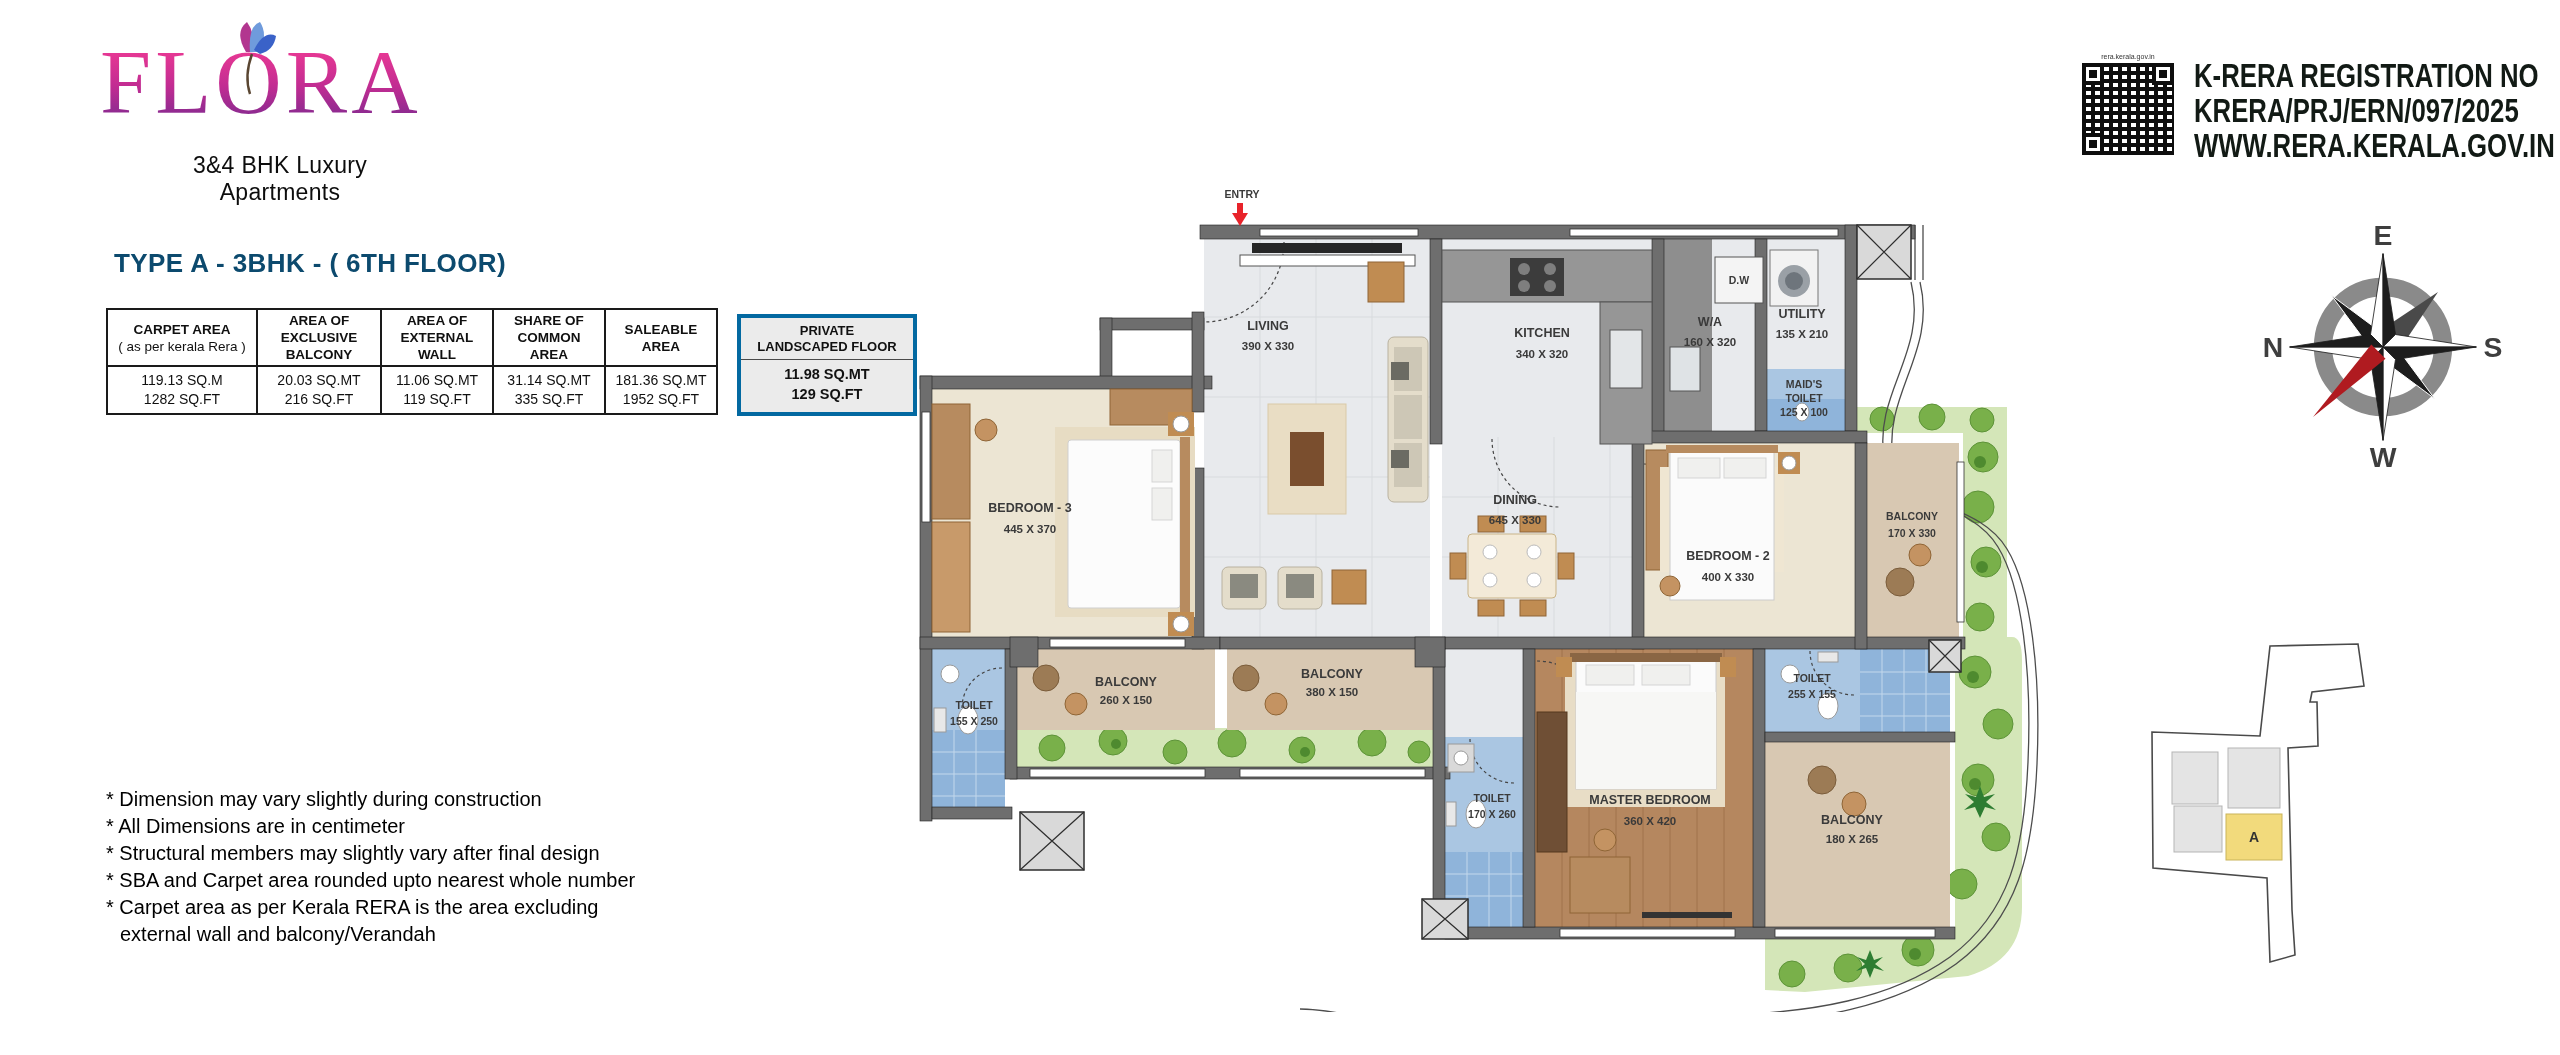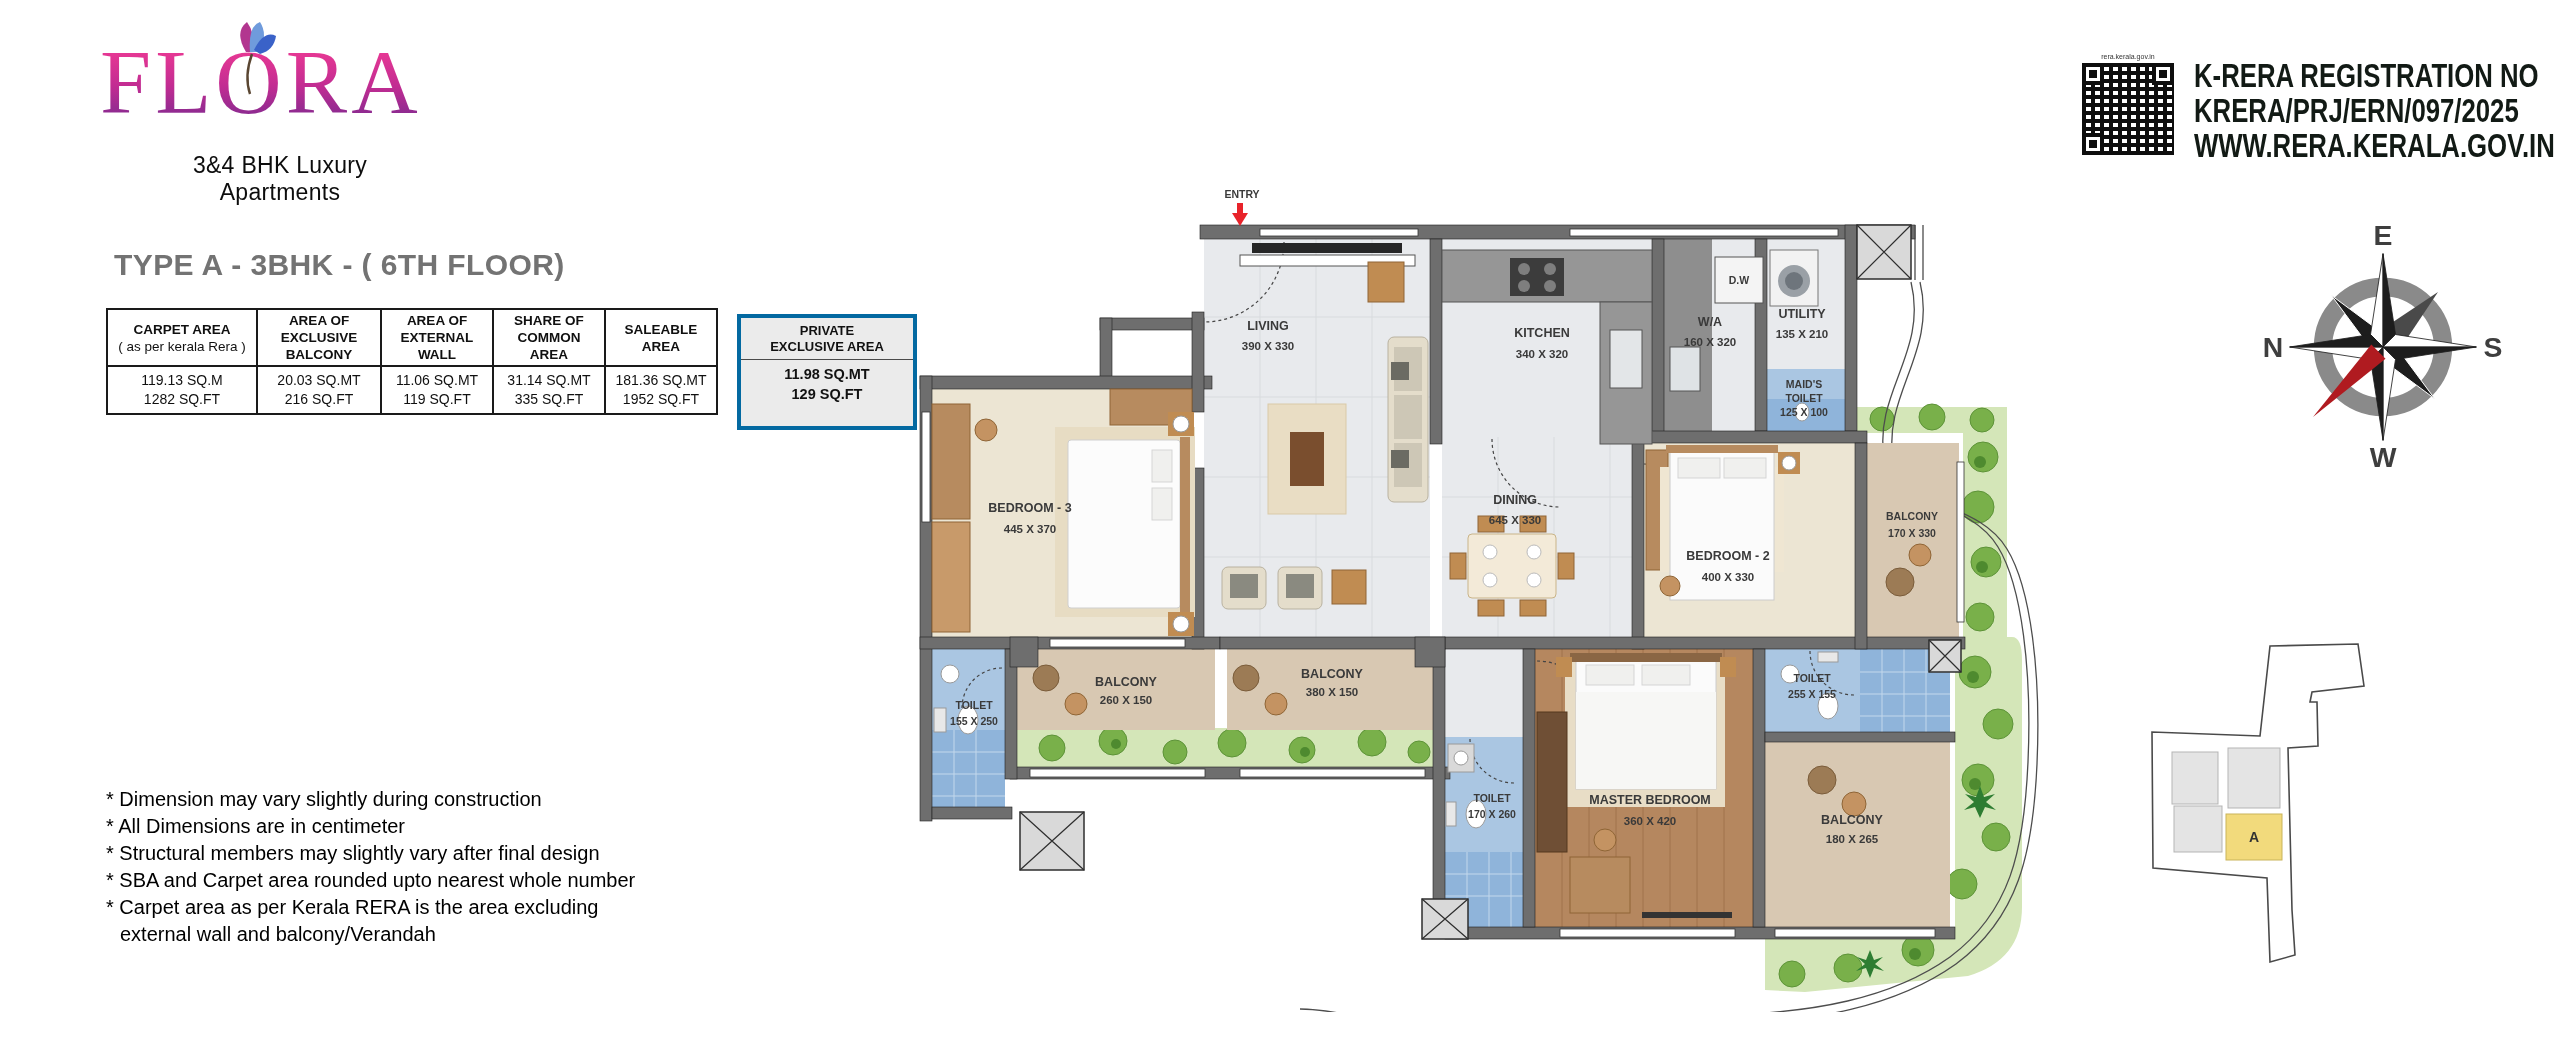--- a/index.html
+++ b/index.html
@@ -7,33 +7,33 @@
         font-family:"Liberation Sans",sans-serif;color:#111;}
   .abs{position:absolute;}
 
   
   .flora{font-family:"Liberation Serif",serif;font-size:92px;font-weight:400;letter-spacing:4px;
          background:linear-gradient(180deg,#ee3a94 10%,#c12c92 55%,#7c2a90 95%);
          -webkit-background-clip:text;background-clip:text;color:transparent;line-height:1;}
   .tagline{font-size:23px;line-height:27px;color:#0d0d0d;text-align:center;letter-spacing:.3px;}
 
   
-  .planTitle{font-size:30px;font-weight:700;color:#737373;letter-spacing:.4px;}
+  .planTitle{font-size:26px;font-weight:700;color:#0c4a6e;letter-spacing:.4px;}
 
   
   table.area{border-collapse:collapse;}
   table.area td{border:2px solid #1a1a1a;text-align:center;vertical-align:middle;
                 font-size:13.5px;font-weight:700;color:#101010;padding:2px 5px;line-height:17px;}
   table.area tr.hdr td{height:44px;}
   table.area tr.val td{height:42px;font-weight:400;font-size:14px;line-height:19px;}
 
   
   .pbox{width:172px;border:4px solid #0369a1;background:#ebebeb;text-align:center;}
   .pbox .ph{padding:5px 2px 4px;font-size:13px;font-weight:700;line-height:16px;border-bottom:1.5px solid #4a4a4a;}
-  .pbox .pv{padding:4px 2px 22px;font-size:14.5px;font-weight:700;line-height:20px;}
+  .pbox .pv{padding:4px 2px 8px;font-size:14.5px;font-weight:700;line-height:20px;}
 
   
   .notes{width:540px;font-size:20px;line-height:27px;color:#000;}
   .notes div{padding-left:14px;text-indent:-14px;}
 
   
   .rera-line{font-weight:700;font-size:33px;line-height:35px;color:#121a15;
              transform:scaleX(0.78);transform-origin:left top;white-space:nowrap;letter-spacing:0px;}
   .qrwrap{width:96px;text-align:center;}
   .qrcap{font-size:7px;color:#333;line-height:9px;}
@@ -96,21 +96,21 @@
       <td><span>20.03 SQ.MT</span><br><span>216 SQ.FT</span></td>
       <td><span>11.06 SQ.MT</span><br><span>119 SQ.FT</span></td>
       <td><span>31.14 SQ.MT</span><br><span>335 SQ.FT</span></td>
       <td><span>181.36 SQ.MT</span><br><span>1952 SQ.FT</span></td>
     </tr>
   </tbody>
     </table>
 
   <div class="abs pbox" style="left:737px;top:314px;">
     <div class="ph">
-      <span>PRIVATE</span><br><span>EXCLUSIVE AREA</span>
+      <span>PRIVATE</span><br><span>LANDSCAPED FLOOR</span>
     </div>
     <div class="pv">
       <span>11.98  SQ.MT</span><br><span>129 SQ.FT</span>
     </div>
   </div>
 
   <div class="abs notes" style="left:106px;top:786px;">
     <div>* Dimension may vary slightly during construction</div>
     <div>* All Dimensions are in centimeter</div>
     <div>* Structural members may slightly vary after final design</div>

